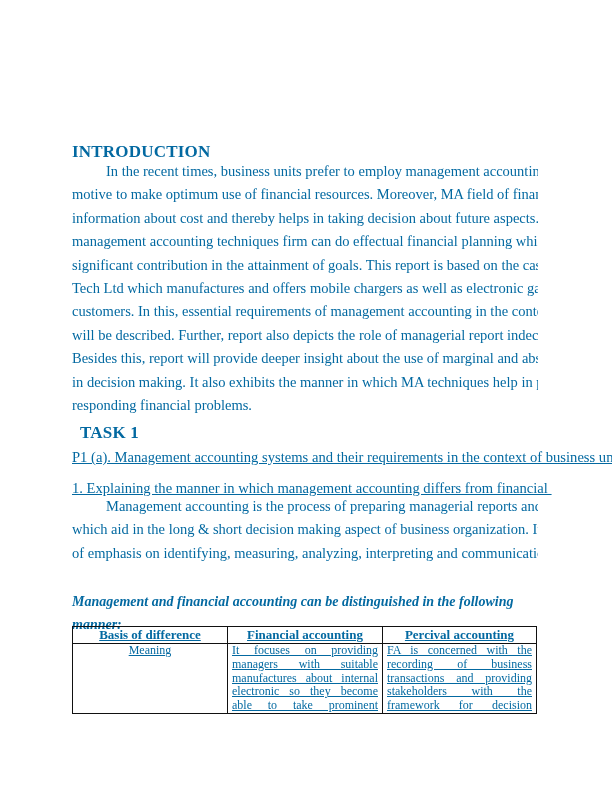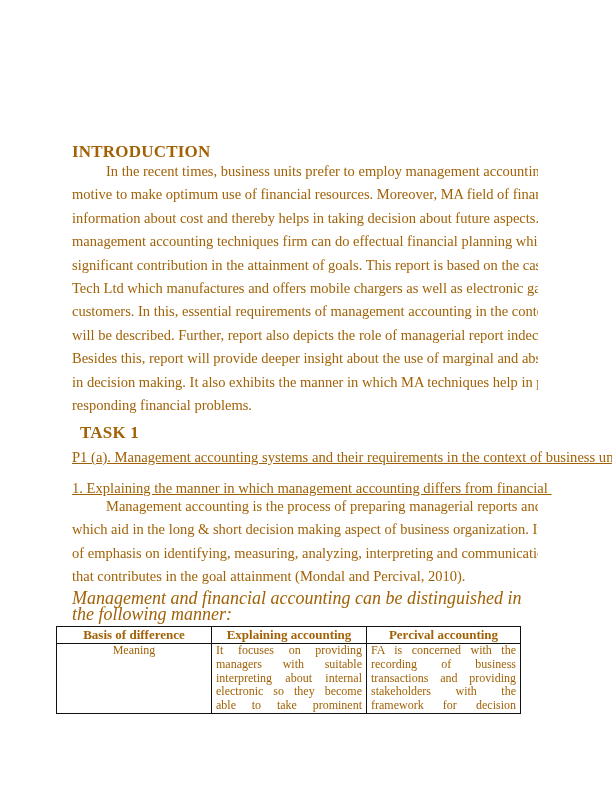--- a/index.html
+++ b/index.html
@@ -1,21 +1,21 @@
 <!DOCTYPE html>
 <html><head>
 <meta charset="utf-8">
 <style>
   html,body{margin:0;padding:0;background:#ffffff;}
   .page{
     position:relative;
     width:612px;height:792px;
     background:#ffffff;
     font-family:"Liberation Serif","DejaVu Serif",serif;
-    color:#a16207;
+    color:#0369a1;
     overflow:hidden;
   }
   .block{position:absolute;left:72px;width:466px;}
   .h-bold{
     font-weight:bold;
     font-size:17px;
     line-height:23px;
     letter-spacing:.2px;
   }
   .h-underline{
@@ -30,28 +30,30 @@
     white-space:nowrap;
     text-align:justify;
     text-align-last:justify;
     text-justify:inter-word;
     overflow:hidden;
   }
   .jline.last{text-align:center;text-align-last:left;}
   .jline.indent{text-indent:34px;}
   .italic-note{
     font-style:italic;
-    font-size:18px;
-    line-height:16px;
+    font-size:14px;
+    line-height:23px;
+    font-weight:bold;
   }
   table.cmp{
-    position:absolute;left:56px;top:626px;
+    position:absolute;left:72px;top:626px;
     width:464px;
     border-collapse:collapse;
     table-layout:fixed;
+    text-decoration:underline;
   }
   table.cmp th,table.cmp td{
     border:1.4px solid #111111;
     padding:0 4px;
     vertical-align:top;
     overflow:hidden;
   }
   table.cmp th{
     font-size:13px;
     font-weight:bold;
@@ -88,43 +90,42 @@
   <div class="block h-bold" style="top:421px;margin-left:8px;">TASK 1</div>
 
   <div class="block h-underline" style="top:447px;">P1 (a). Management accounting systems and their requirements in the context of business unit&nbsp;</div>
 
   <div class="block h-underline" style="top:478px;text-align:right;">1. Explaining the manner in which management accounting differs from financial&nbsp;</div>
 
   <div class="block para" style="top:495px;">
       <div class="jline indent">Management accounting is the process of preparing managerial reports and accounts</div>
       <div class="jline">which aid in the long &amp; short decision making aspect of business organization. It lays high level</div>
       <div class="jline">of emphasis on identifying, measuring, analyzing, interpreting and communication information</div>
-      <div class="jline last">that contributes in the goal attainment (Mondal and Percival, 2010).</div>
     </div>
 
   <div class="block italic-note" style="top:590px;">Management and financial accounting can be distinguished in the following manner:</div>
 
   <table class="cmp">
     <colgroup>
       <col style="width:155px">
         <col style="width:155px">
         <col style="width:154px">
     </colgroup>
     <tbody>
         <tr>
       <th>Basis of difference</th>
-      <th>Explaining accounting</th>
+      <th>Financial accounting</th>
       <th>Percival accounting</th>
     </tr>
     <tr>
       <td class="basis-cell">Meaning</td>
       <td class="cell-lines">
             <div class="jline">It focuses on providing</div>
             <div class="jline">managers with suitable</div>
-            <div class="jline">interpreting about internal</div>
+            <div class="jline">manufactures about internal</div>
             <div class="jline">electronic so they become</div>
             <div class="jline">able to take prominent</div>
           </td>
       <td class="cell-lines">
             <div class="jline">FA is concerned with the</div>
             <div class="jline">recording of business</div>
             <div class="jline">transactions and providing</div>
             <div class="jline">stakeholders with the</div>
             <div class="jline">framework for decision</div>
           </td>

